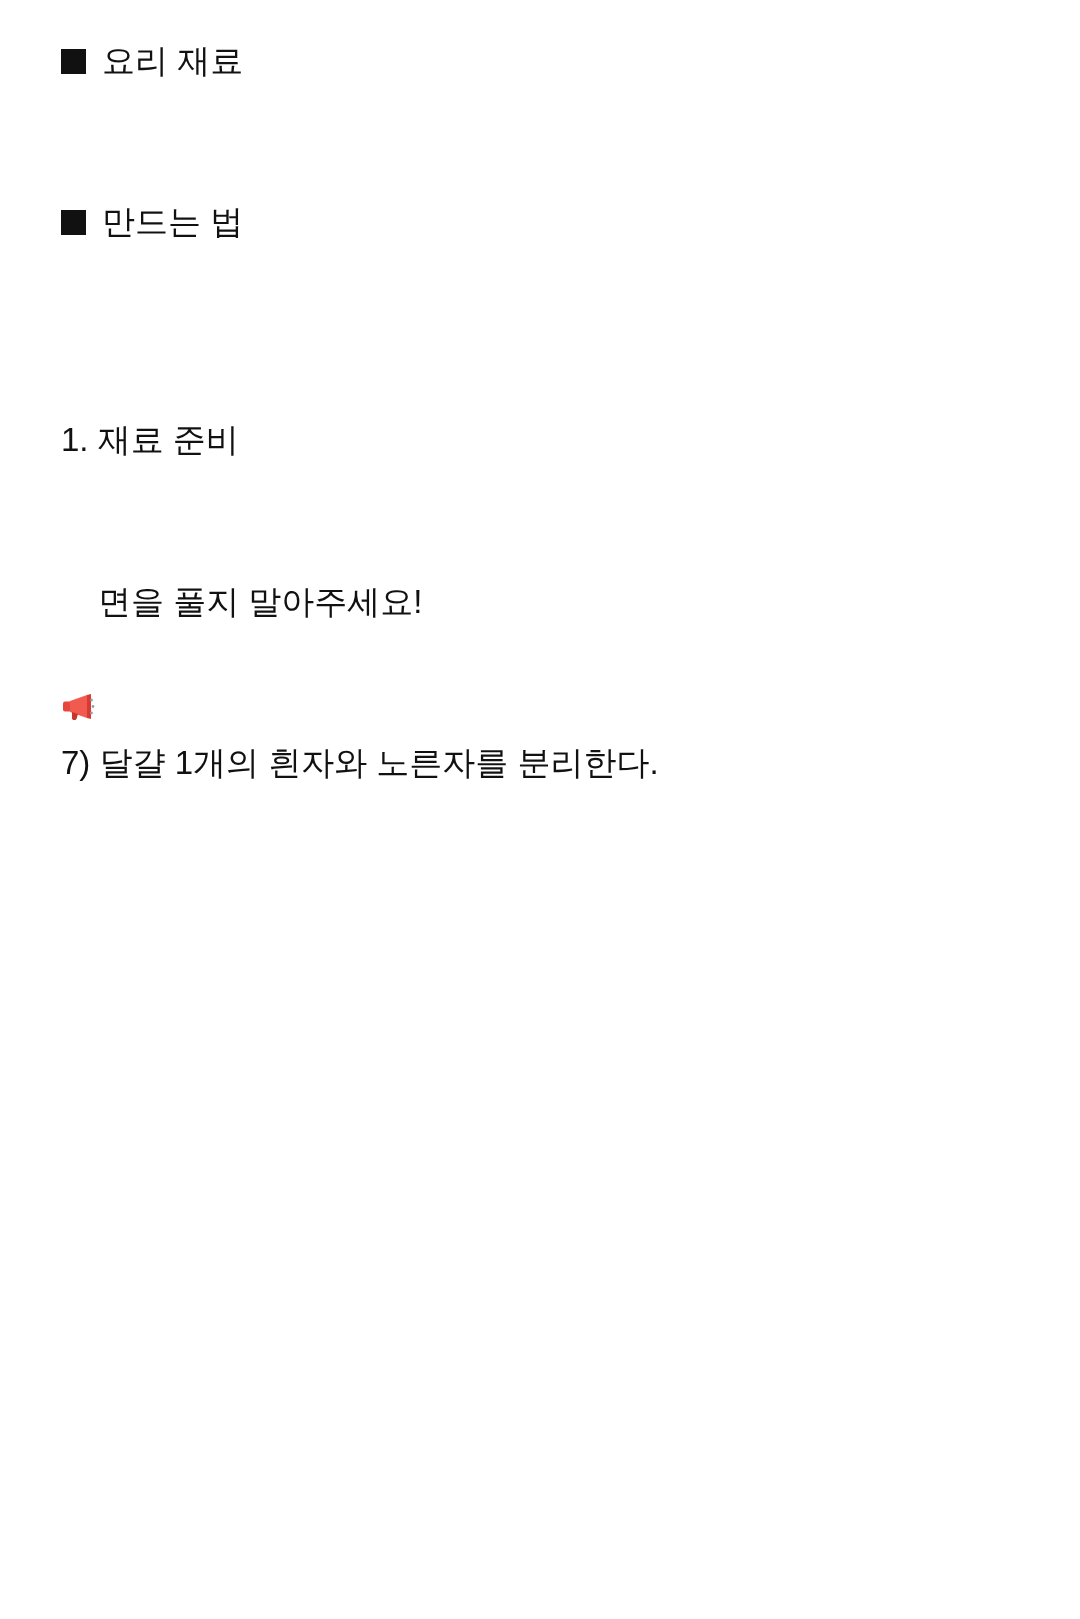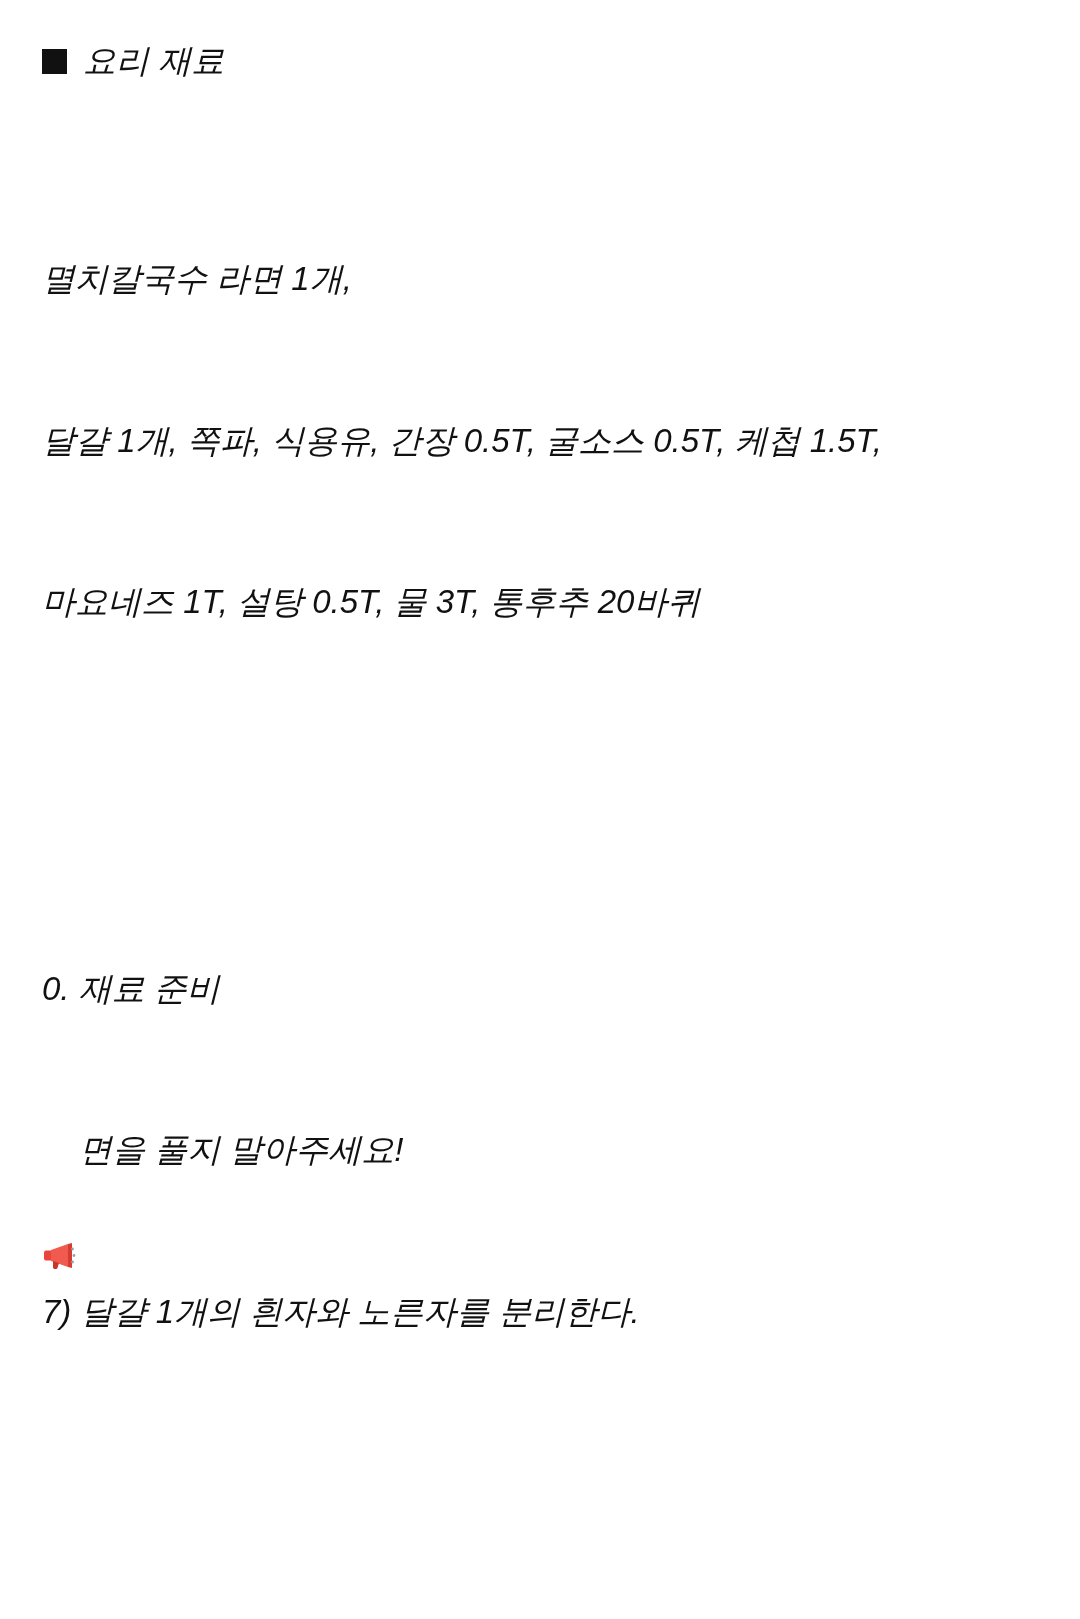--- a/index.html
+++ b/index.html
@@ -11,22 +11,21 @@
     width: 1080px;
     height: 1619px;
     font-family: "Liberation Sans", "DejaVu Sans", sans-serif;
     color: #111111;
     overflow: hidden;
   }
   .page {
     box-sizing: border-box;
     width: 1080px;
     height: 1559px;
-    padding: 40px 42px 0 42px;
-    font-style: italic;
+    padding: 40px 42px 0 61px;
   }
   .section-heading {
     font-size: 33px;
     line-height: 1.30;
     font-weight: 400;
     color: #111111;
     margin: 0;
     display: flex;
     align-items: baseline;
     gap: 16px;
@@ -71,33 +70,32 @@
 
 <div class="page">
 
   <h2 class="section-heading">
     <span class="bullet-square"></span>
     <span>요리 재료</span>
   </h2>
 
   <div class="gap-heading"></div>
 
-  <p class="para">
-    <span class="line">멸치칼국수 라면 1개,</span>
-    <span class="line">달걀 1개, 쪽파, 식용유, 간장 0.5T, 굴소스 0.5T, 케첩 1.5T,</span>
-    <span class="line">마요네즈 1T, 설탕 0.5T, 물 3T, 통후추 20바퀴</span>
-  </p>
 
   <div class="gap-block"></div>
 
+  <h2 class="section-heading">
+    <span class="bullet-square"></span>
+    <span>만드는 법</span>
+  </h2>
 
   <div class="gap-heading"></div>
 
   <p class="para">
-    <span class="line">0. 재료 준비</span>
+    <span class="line">1. 재료 준비</span>
   </p>
   <div class="para line-with-icon">
     <span class="megaphone">
       <svg viewBox="0 0 34 28" width="34" height="28" xmlns="http://www.w3.org/2000/svg">
         <path d="M2 11.5 L2 17.5 A2 2 0 0 0 4 19.5 L9 19.5 L9 9.5 L4 9.5 A2 2 0 0 0 2 11.5 Z" fill="#e8453c"></path>
         <path d="M9 9 L26 3 L26 26 L9 20 Z" fill="#f05a4f"></path>
         <path d="M26 3 L30 2 L30 27 L26 26 Z" fill="#d63a30"></path>
         <path d="M11 20 L17 22 L15.5 27 A2.5 2.5 0 0 1 11 26.5 Z" fill="#c9342b"></path>
         <circle cx="30.5" cy="8" r="1.4" fill="#9aa0a6"></circle>
         <circle cx="32" cy="14.5" r="1.4" fill="#9aa0a6"></circle>

